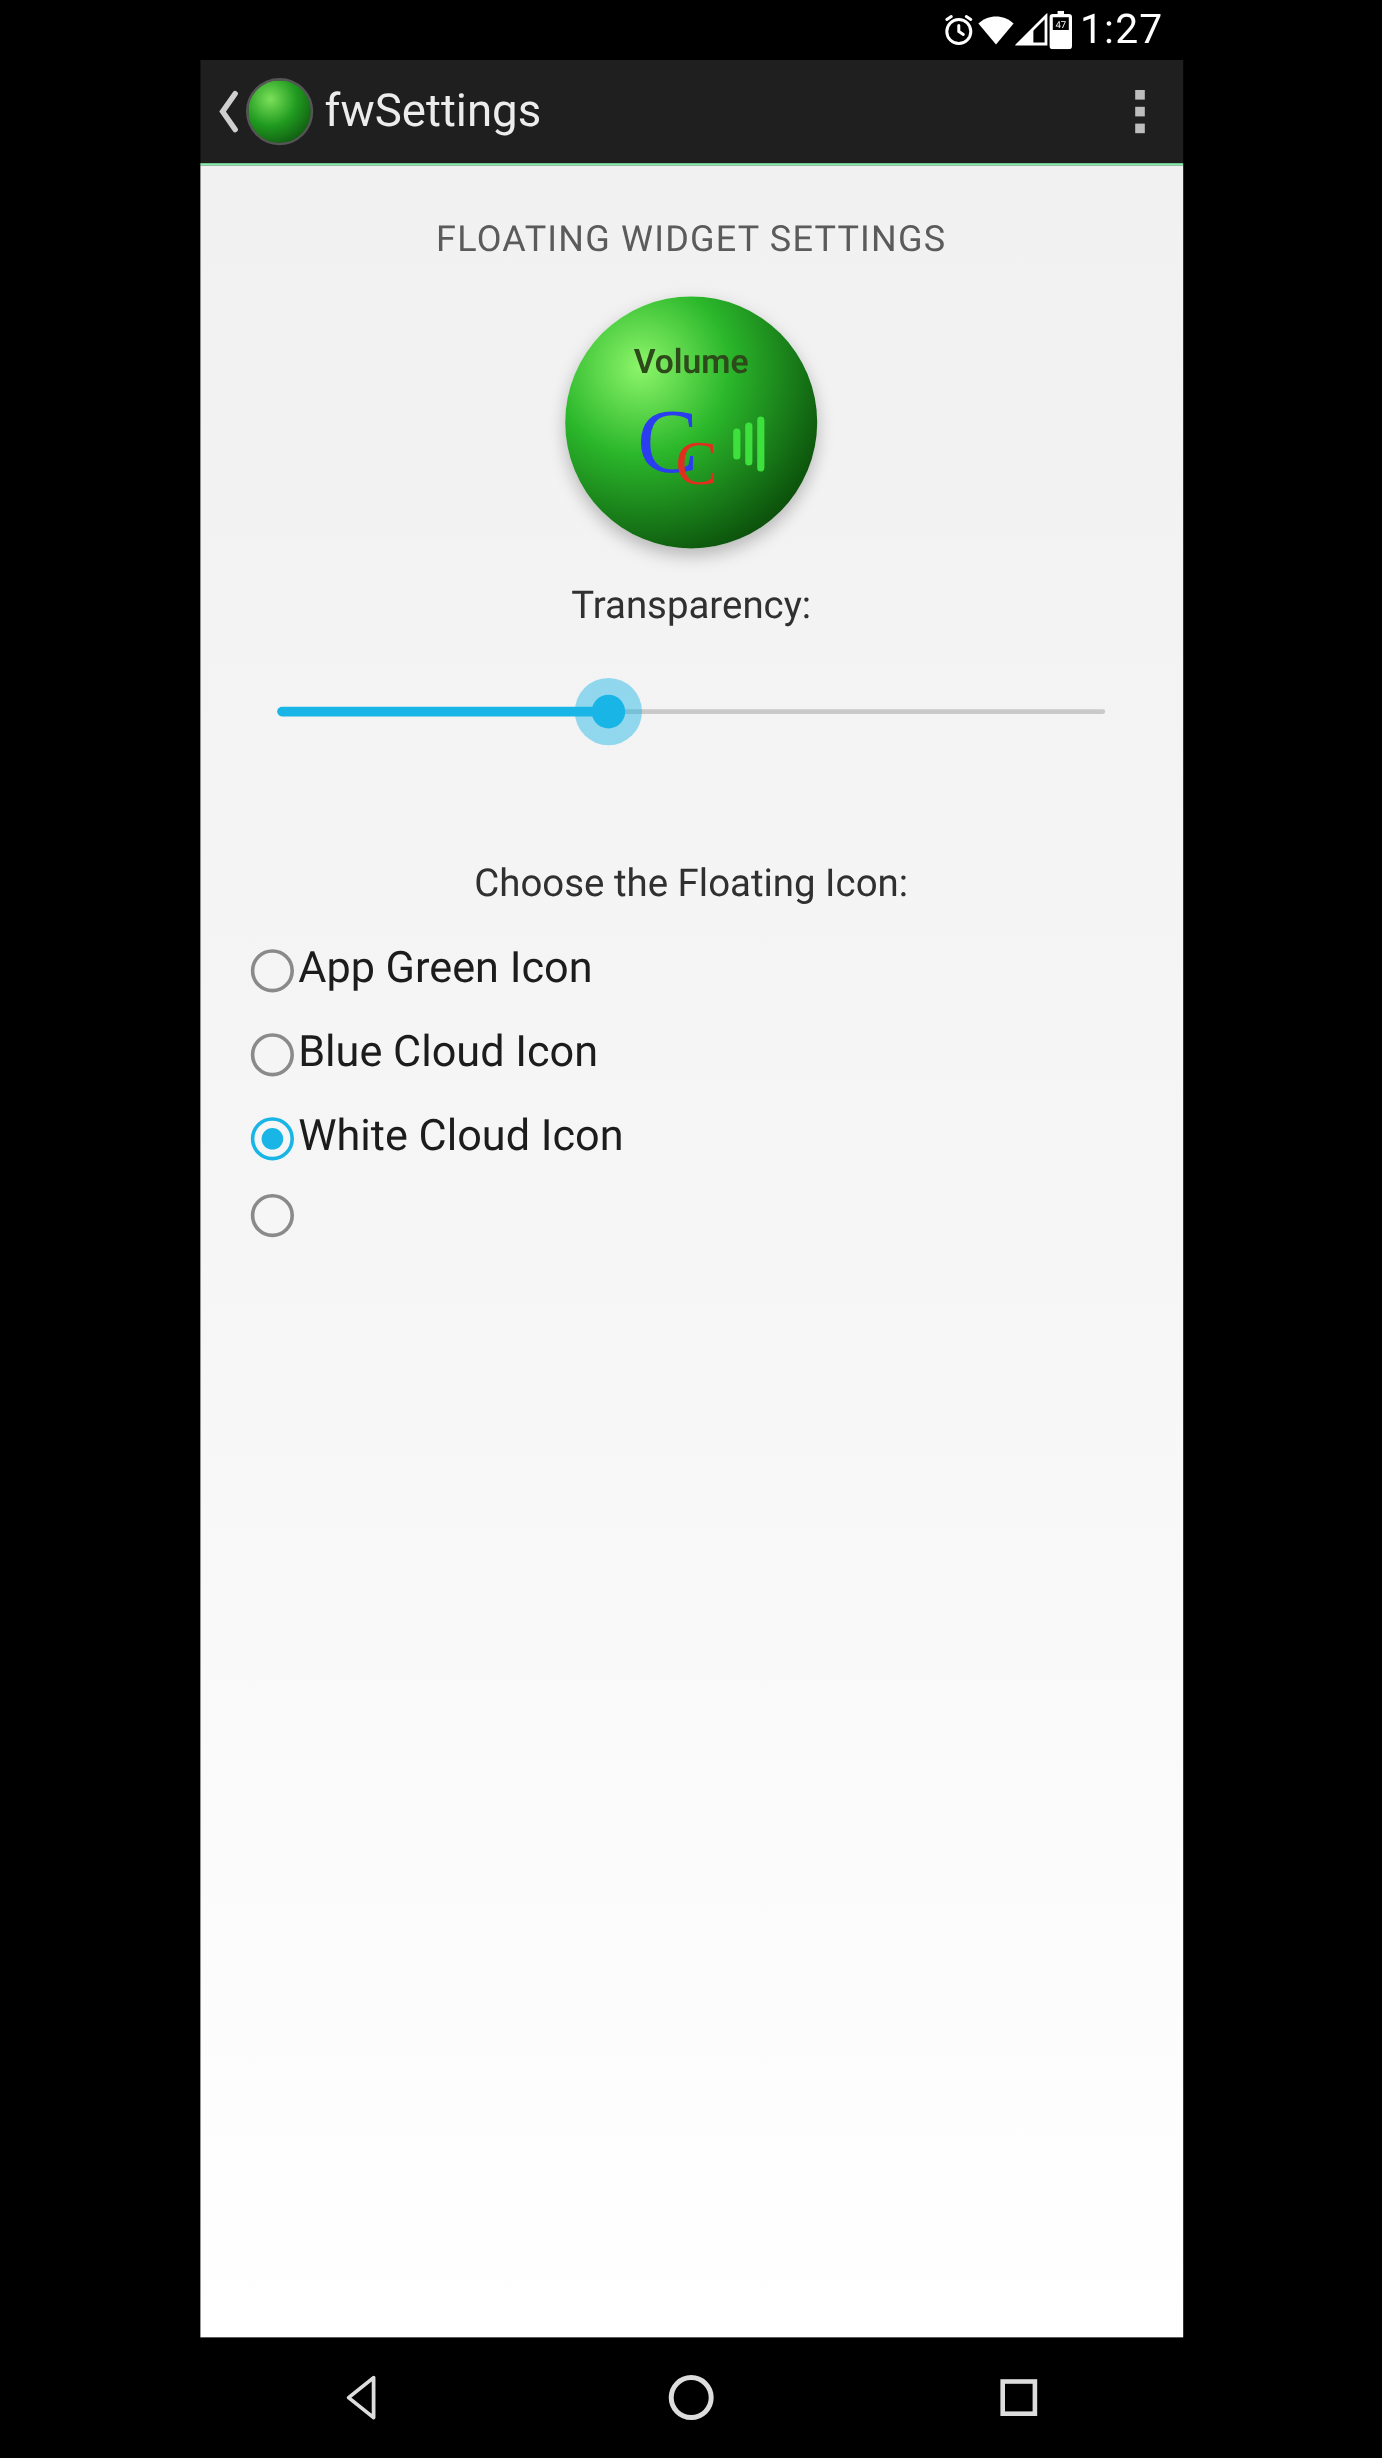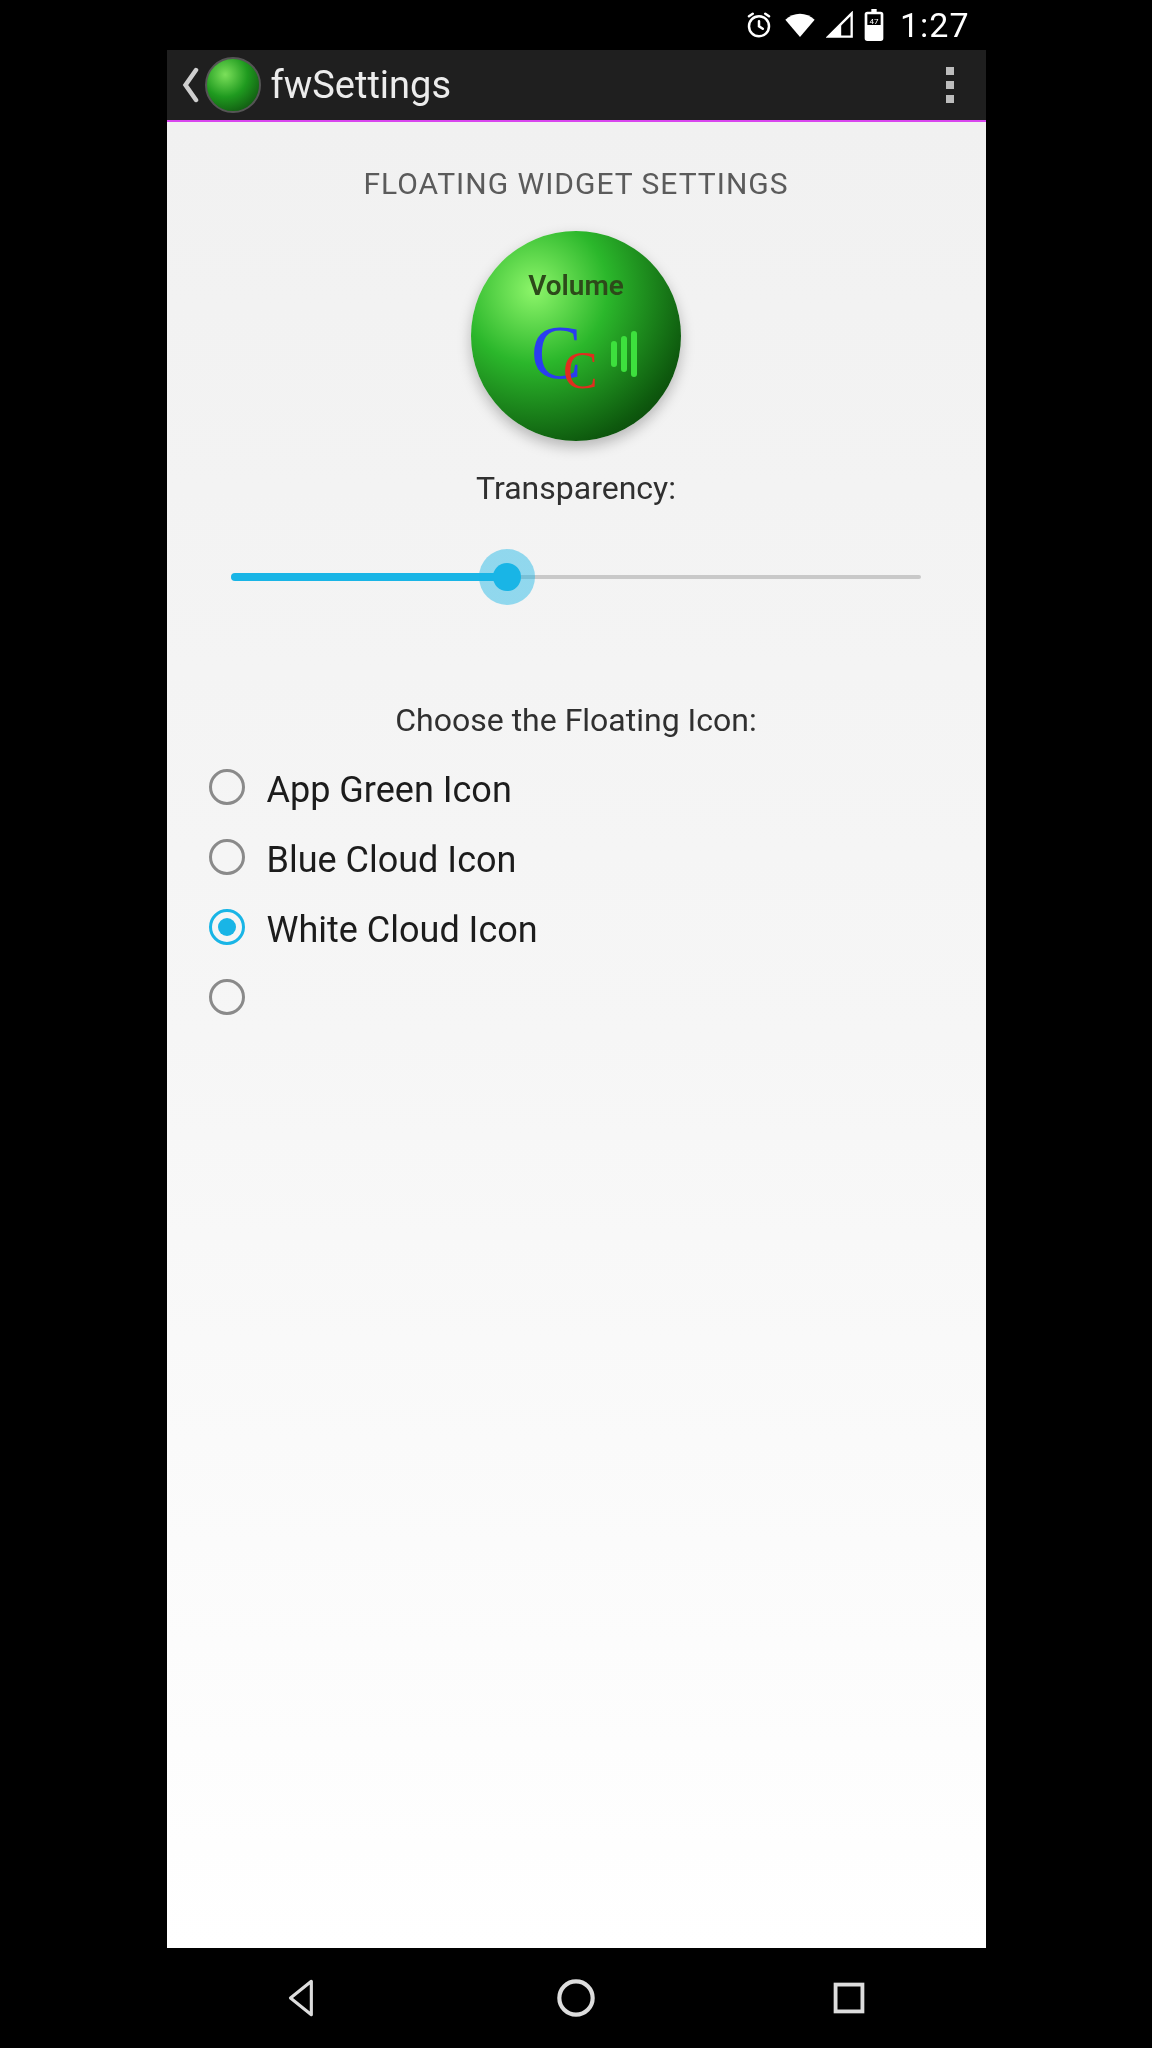--- a/index.html
+++ b/index.html
@@ -19,36 +19,35 @@
 
   
   .status-bar {
     height: 50px;
     background: #000;
     color: #fff;
     display: flex;
     justify-content: flex-end;
     align-items: center;
     padding: 0 16px;
-    gap: 10px;
     font-size: 30px;
     font-weight: 400;
   }
   .status-bar .time { font-size: 34px; letter-spacing: 1px; margin-left:6px;}
   .status-icon { display:inline-flex; align-items:center; justify-content:center; }
 
   
   .action-bar {
-    height: 72px;
+    height: 88px;
     background: #1f1f1f;
     color: #fff;
     display: flex;
     align-items: center;
     padding: 0 12px;
-    border-bottom: 2px solid #d946ef;
+    border-bottom: 2px solid #86efac;
   }
   .back-caret {
     width: 22px; height: 40px; display:flex; align-items:center; justify-content:center;
   }
   .app-orb-small {
     width: 56px; height: 56px; border-radius: 50%;
     background: radial-gradient(circle at 35% 30%, #7be05a 0%, #1f9a1f 45%, #0a3a0a 100%);
     margin: 0 10px 0 4px;
     border:2px solid #555;
     position:relative;
@@ -127,21 +126,21 @@
 
   .choose-label {
     font-size: 32px; color:#303030; margin-top: 94px;
   }
   .radio-list {
     width: 100%;
     padding: 30px 42px 0 42px;
     display:flex; flex-direction:column; gap:28px;
   }
   .radio-row {
-    display:flex; align-items:flex-start; gap:22px;
+    display:flex; align-items:flex-end; gap:4px;
   }
   .radio-outer {
     width:36px; height:36px; border-radius:50%; border:3px solid #8a8a8a;
     display:flex; align-items:center; justify-content:center;
     flex-shrink:0;
   }
   .radio-outer.checked { border-color:#19b5e6; }
   .radio-inner {
     width:18px; height:18px; border-radius:50%; background:#19b5e6; display:none;
   }

